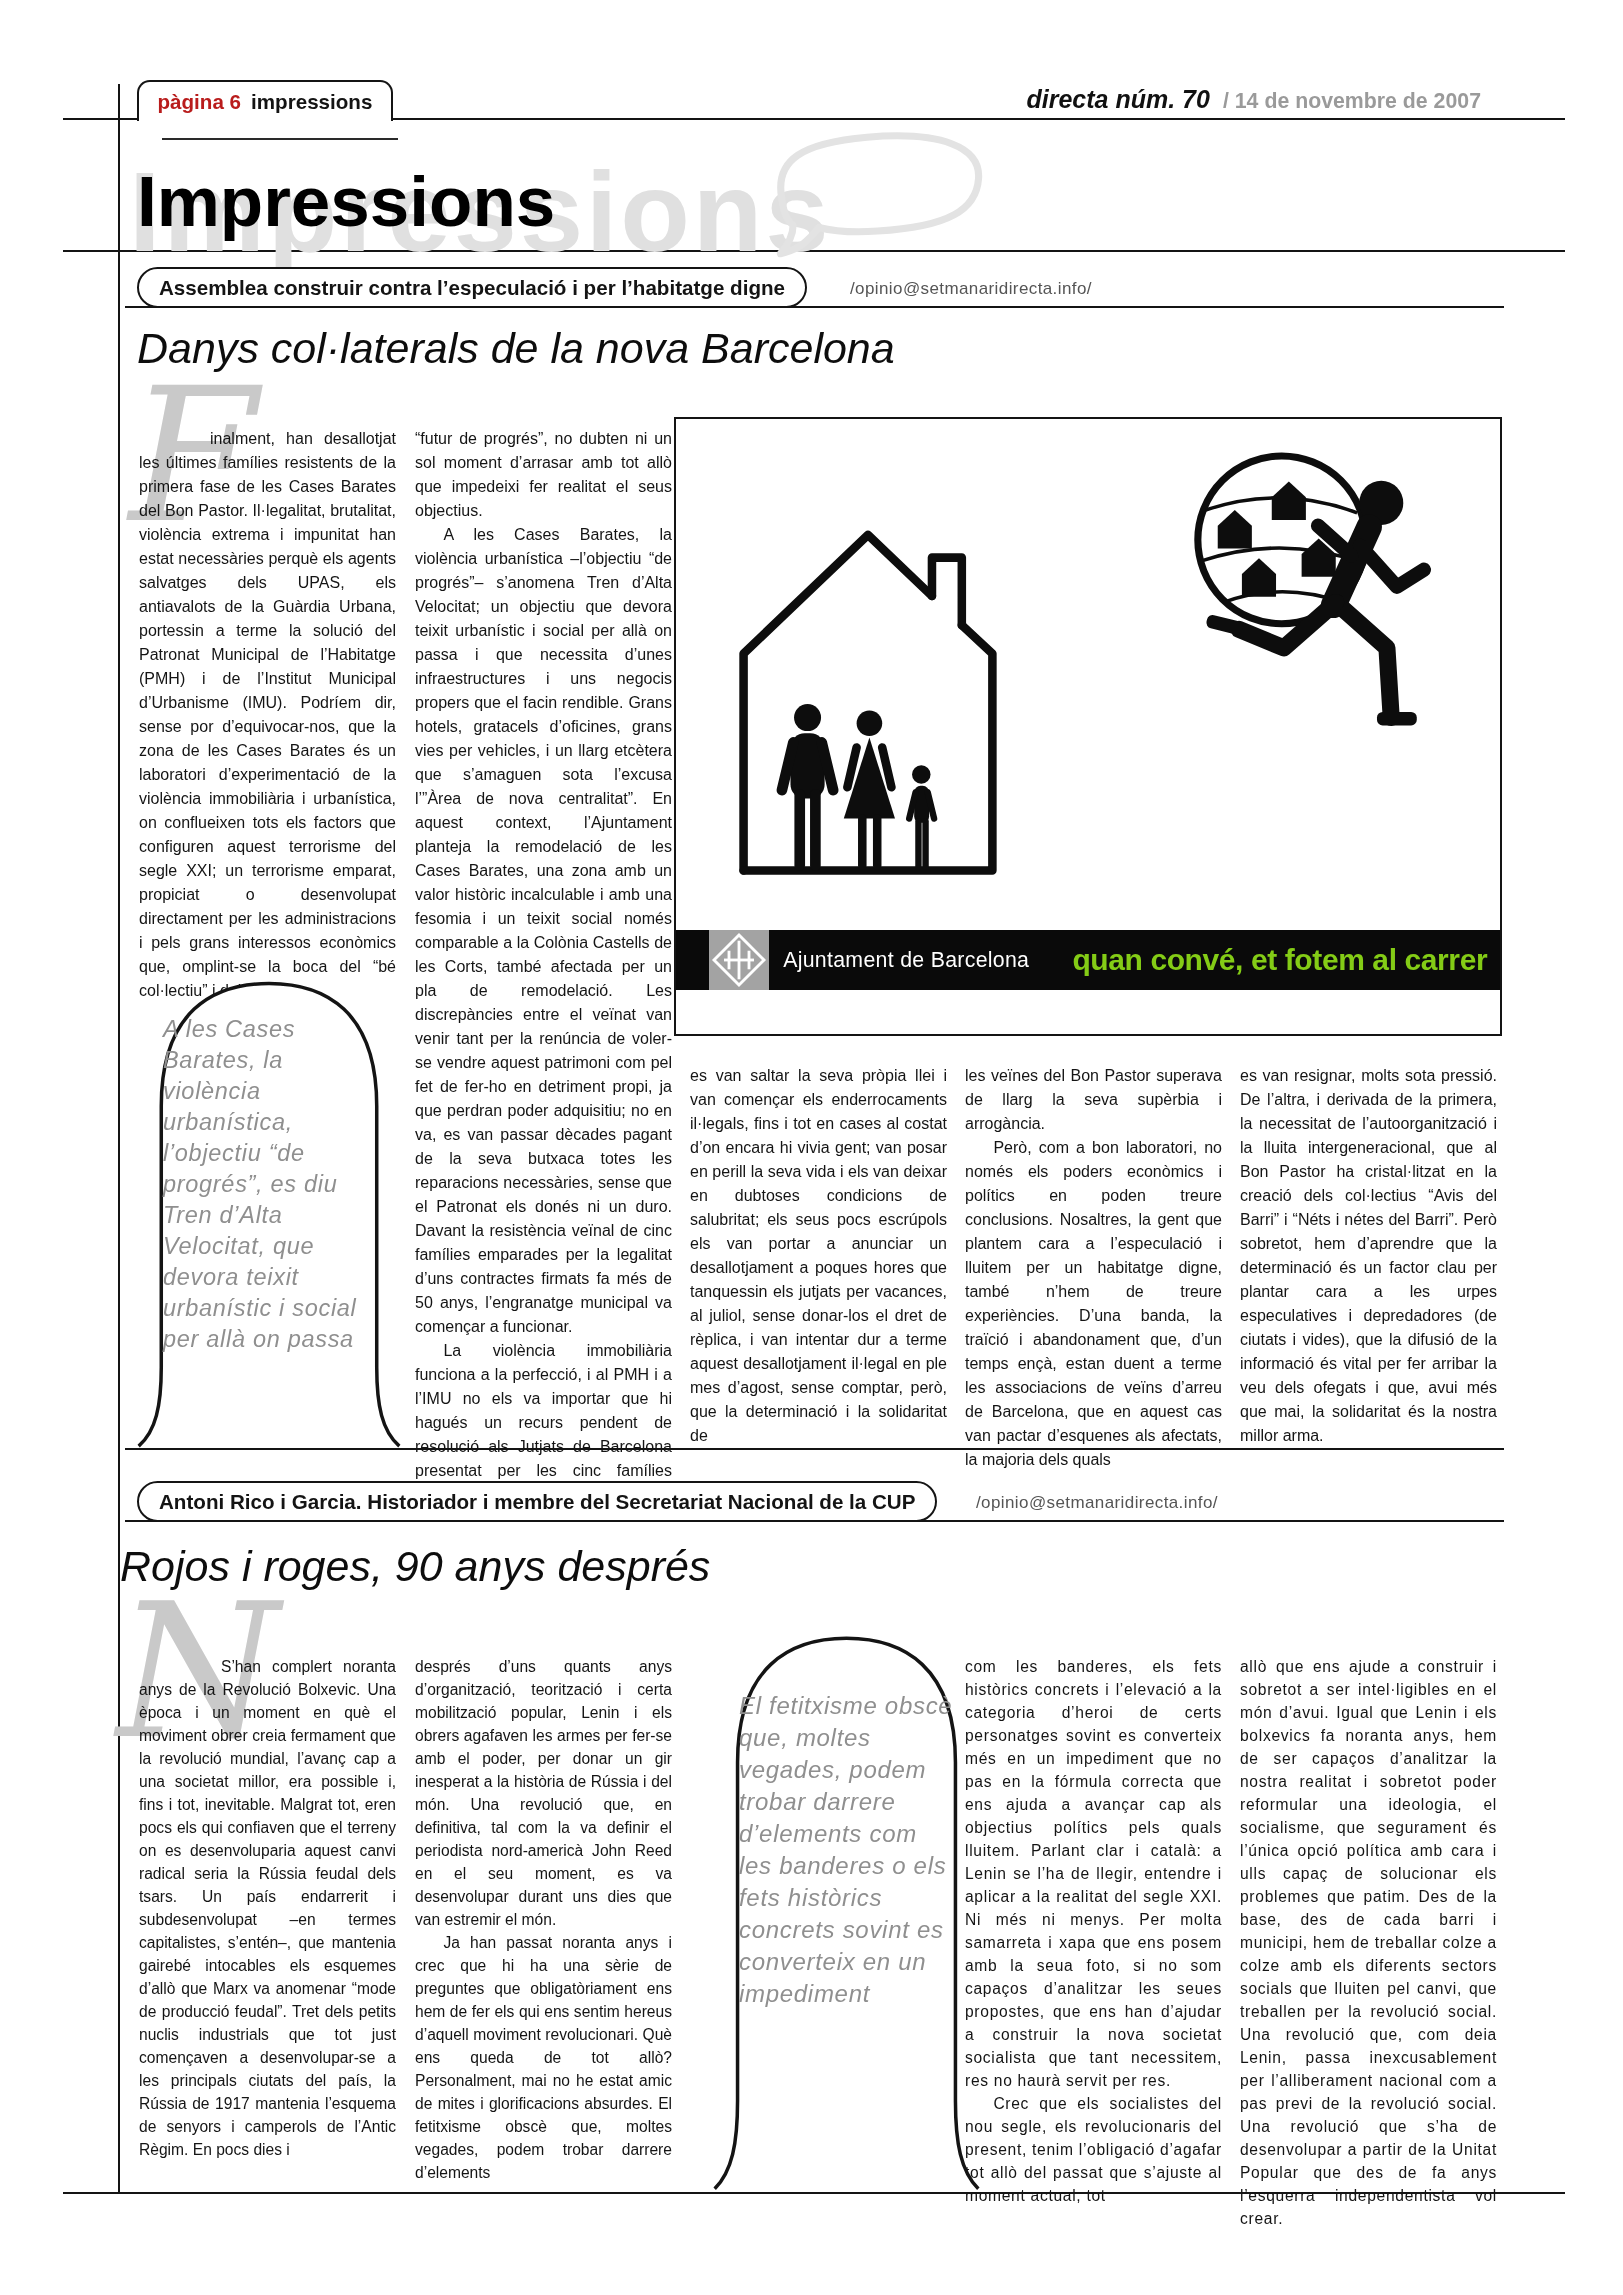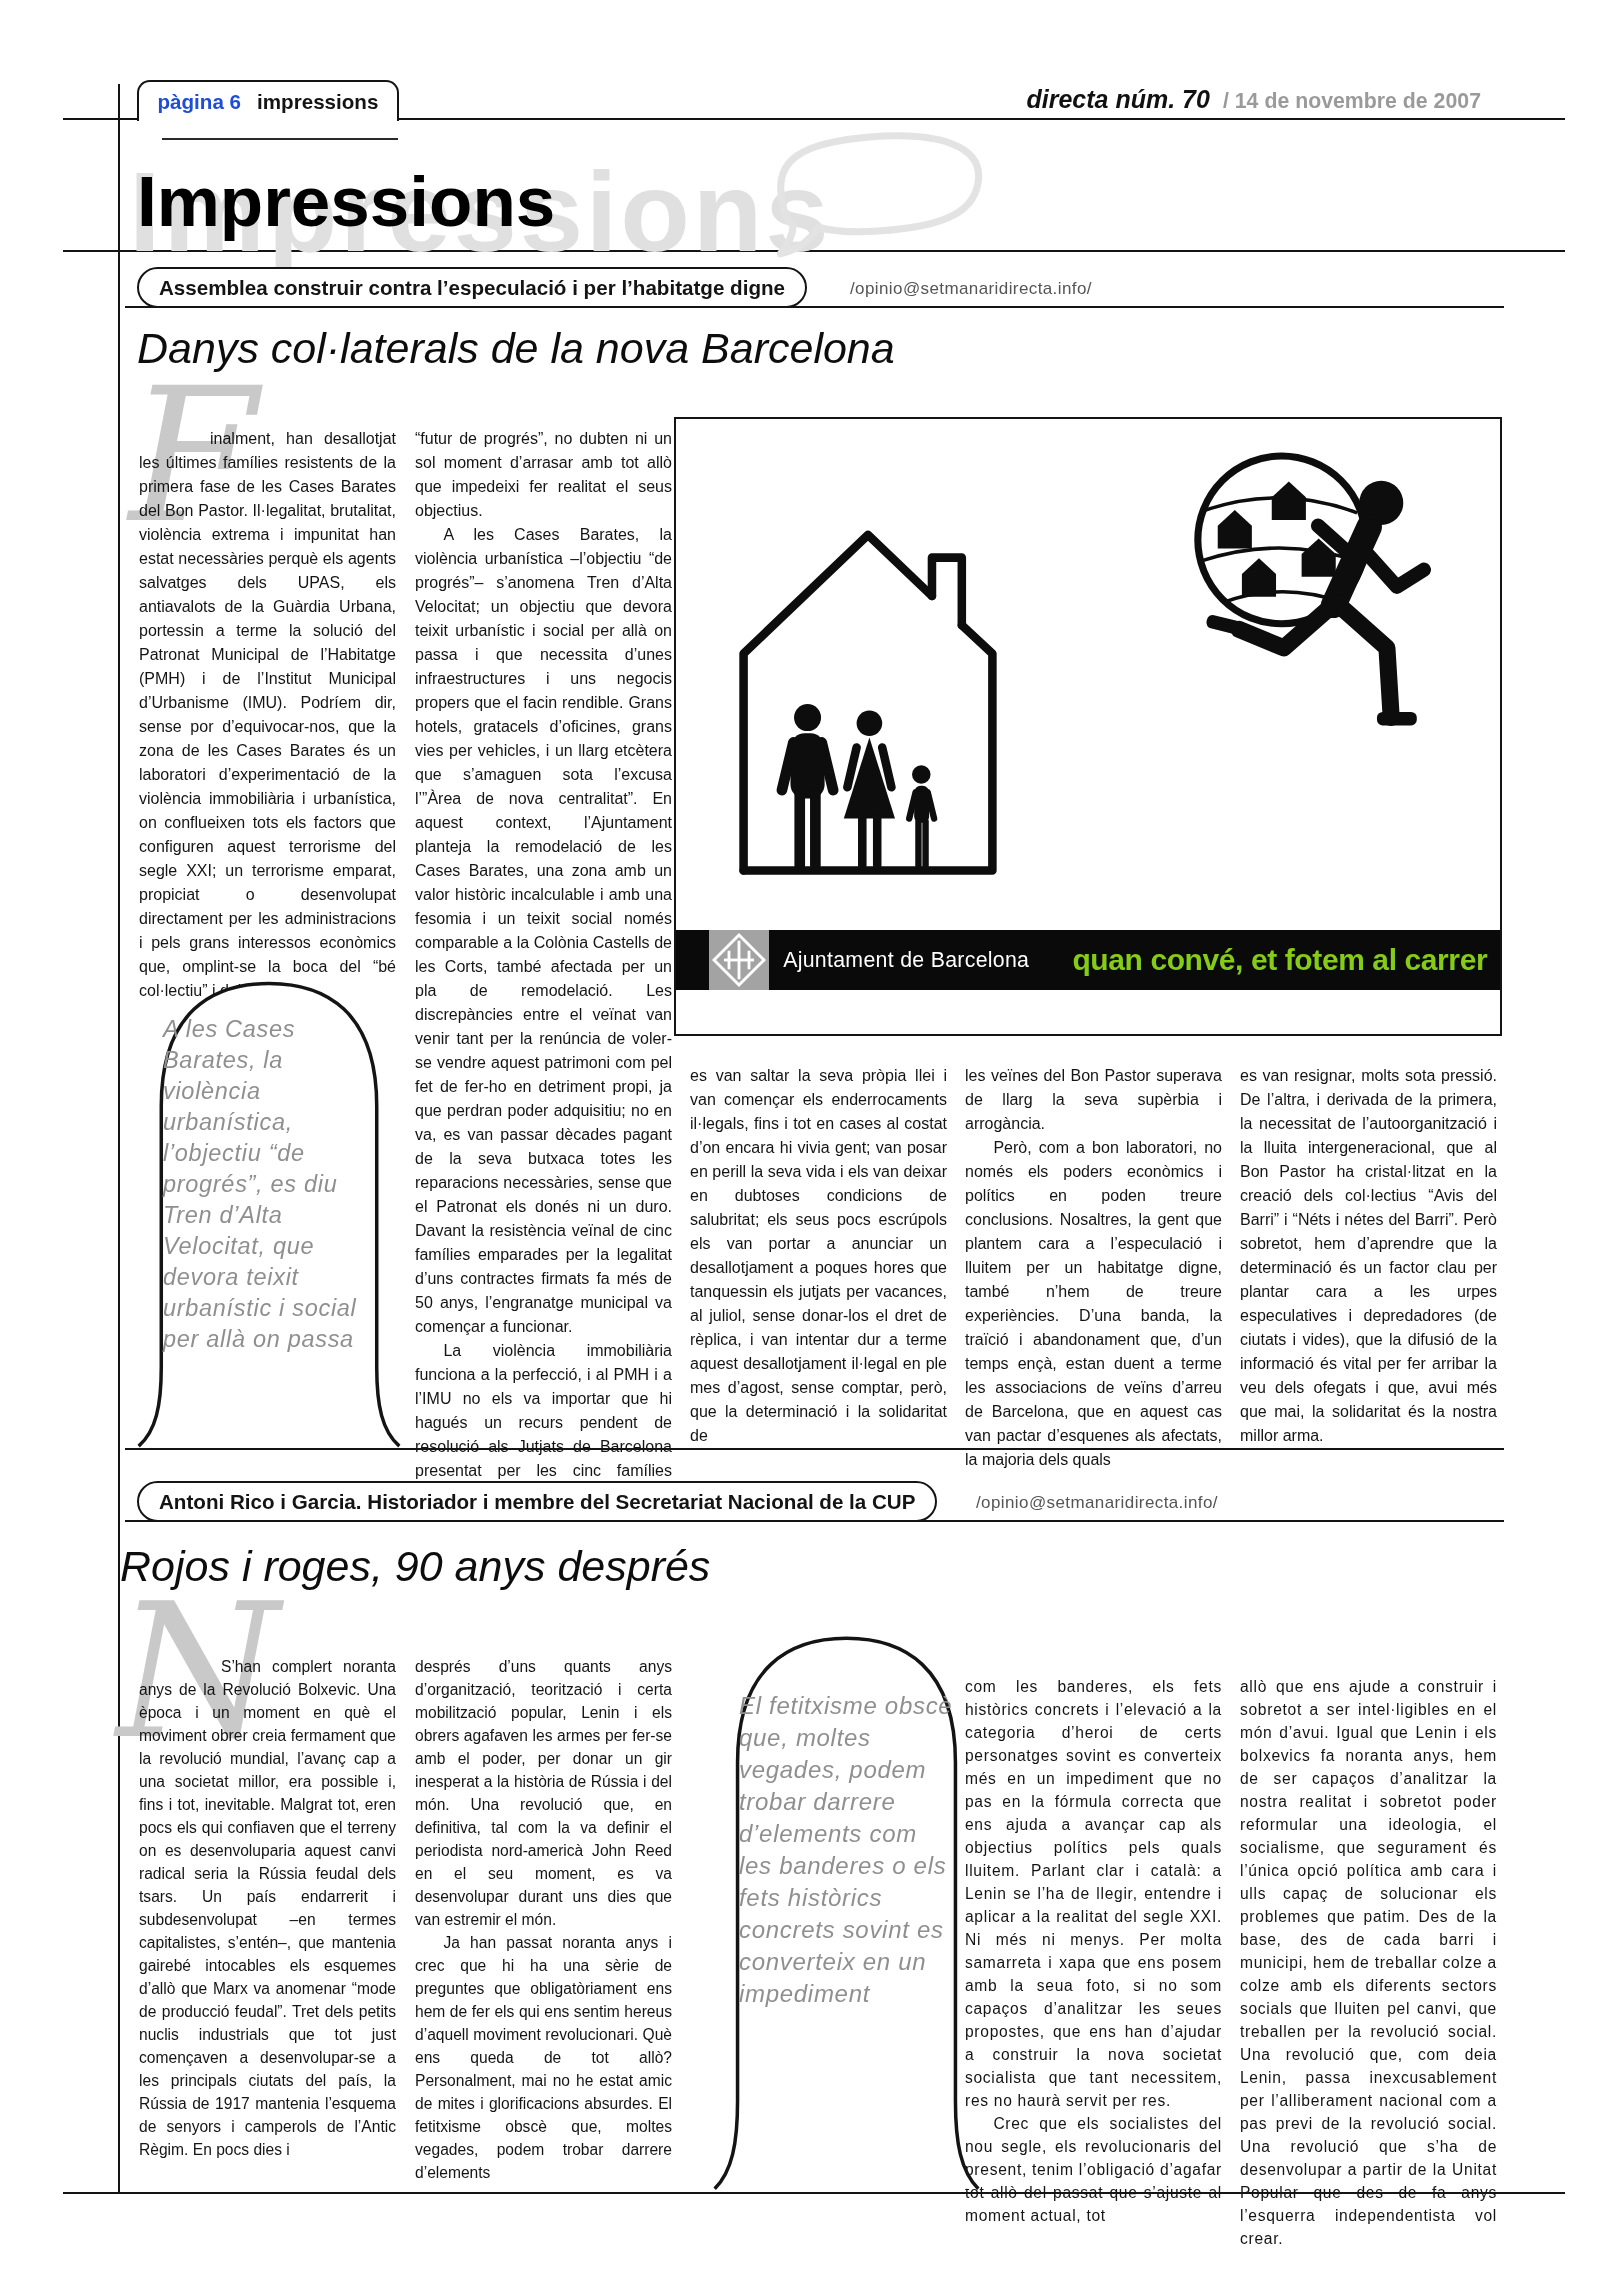--- a/index.html
+++ b/index.html
@@ -5,21 +5,21 @@
   html,body{margin:0;padding:0;background:#fff;}
   .page{position:relative;width:1623px;height:2295px;background:#ffffff;
         font-family:"Liberation Sans",sans-serif;color:#141414;overflow:hidden;}
   .rule{position:absolute;background:#141414;height:2.1px;}
   .vrule{position:absolute;background:#141414;width:2.1px;}
 
   
   .header-tab{position:absolute;left:137px;top:80px;height:41px;border:2.1px solid #141414;border-bottom:none;
     border-radius:12.8px 12.8px 0 0;display:inline-flex;align-items:center;padding:0 18.5px;box-sizing:border-box;
     font-weight:bold;font-size:20.6px;background:#fff;white-space:nowrap;}
-  .tab-page{color:#1d4ed8;margin-right:16px;}
+  .tab-page{color:#b91c1c;margin-right:10px;}
   .header-right{position:absolute;top:85px;right:142px;font-weight:bold;font-size:21.3px;white-space:nowrap;}
   .brand{font-style:italic;font-size:25px;color:#111;}
   .issue-date{color:#9a9a9a;margin-left:7.1px;}
 
   
   .m-shortline{position:absolute;left:162px;top:138px;width:236px;height:2.1px;background:#2a2a2a;}
   .watermark{position:absolute;left:129px;top:146px;font-size:114px;font-weight:bold;color:#e0e0e0;
     letter-spacing:2.8px;z-index:0;white-space:nowrap;}
   .m-title{position:absolute;left:137px;top:161px;font-size:71px;font-weight:bold;color:#000;z-index:1;}
   .doodle{position:absolute;left:732px;top:127px;width:270px;height:132px;z-index:0;}
@@ -32,21 +32,21 @@
   .art-title{position:absolute;font-style:italic;font-weight:400;font-size:43px;color:#0d0d0d;z-index:2;white-space:nowrap;}
   .dropcap{position:absolute;font-family:"DejaVu Serif",serif;font-style:italic;font-size:185px;line-height:1;
     color:#c9c9c9;z-index:1;}
 
   .col{position:absolute;width:257px;text-align:justify;z-index:2;}
   .a1 .col,.col.a1{font-size:16px;line-height:24px;}
   .col.a1{font-size:16px;line-height:24px;}
   .col.a2{font-size:15.6px;line-height:23px;}
   .col p{margin:0;}
   .col p.ind{text-indent:28.4px;}
-  .col.ls{letter-spacing:0.7px;margin-top:20px;}
+  .col.ls{letter-spacing:0.7px;}
 
   
   .pq{position:absolute;z-index:3;}
   .pq svg{position:absolute;left:0;top:0;width:100%;height:100%;}
   .pq-text{position:relative;font-style:italic;color:#8f8f8f;font-size:23.5px;line-height:31px;
     letter-spacing:0.7px;padding:41px 27px 0;z-index:1;}
 
   
   .img-frame{position:absolute;left:674px;top:417px;width:828px;height:619px;border:2.1px solid #141414;
     box-sizing:border-box;background:#fff;z-index:2;}

